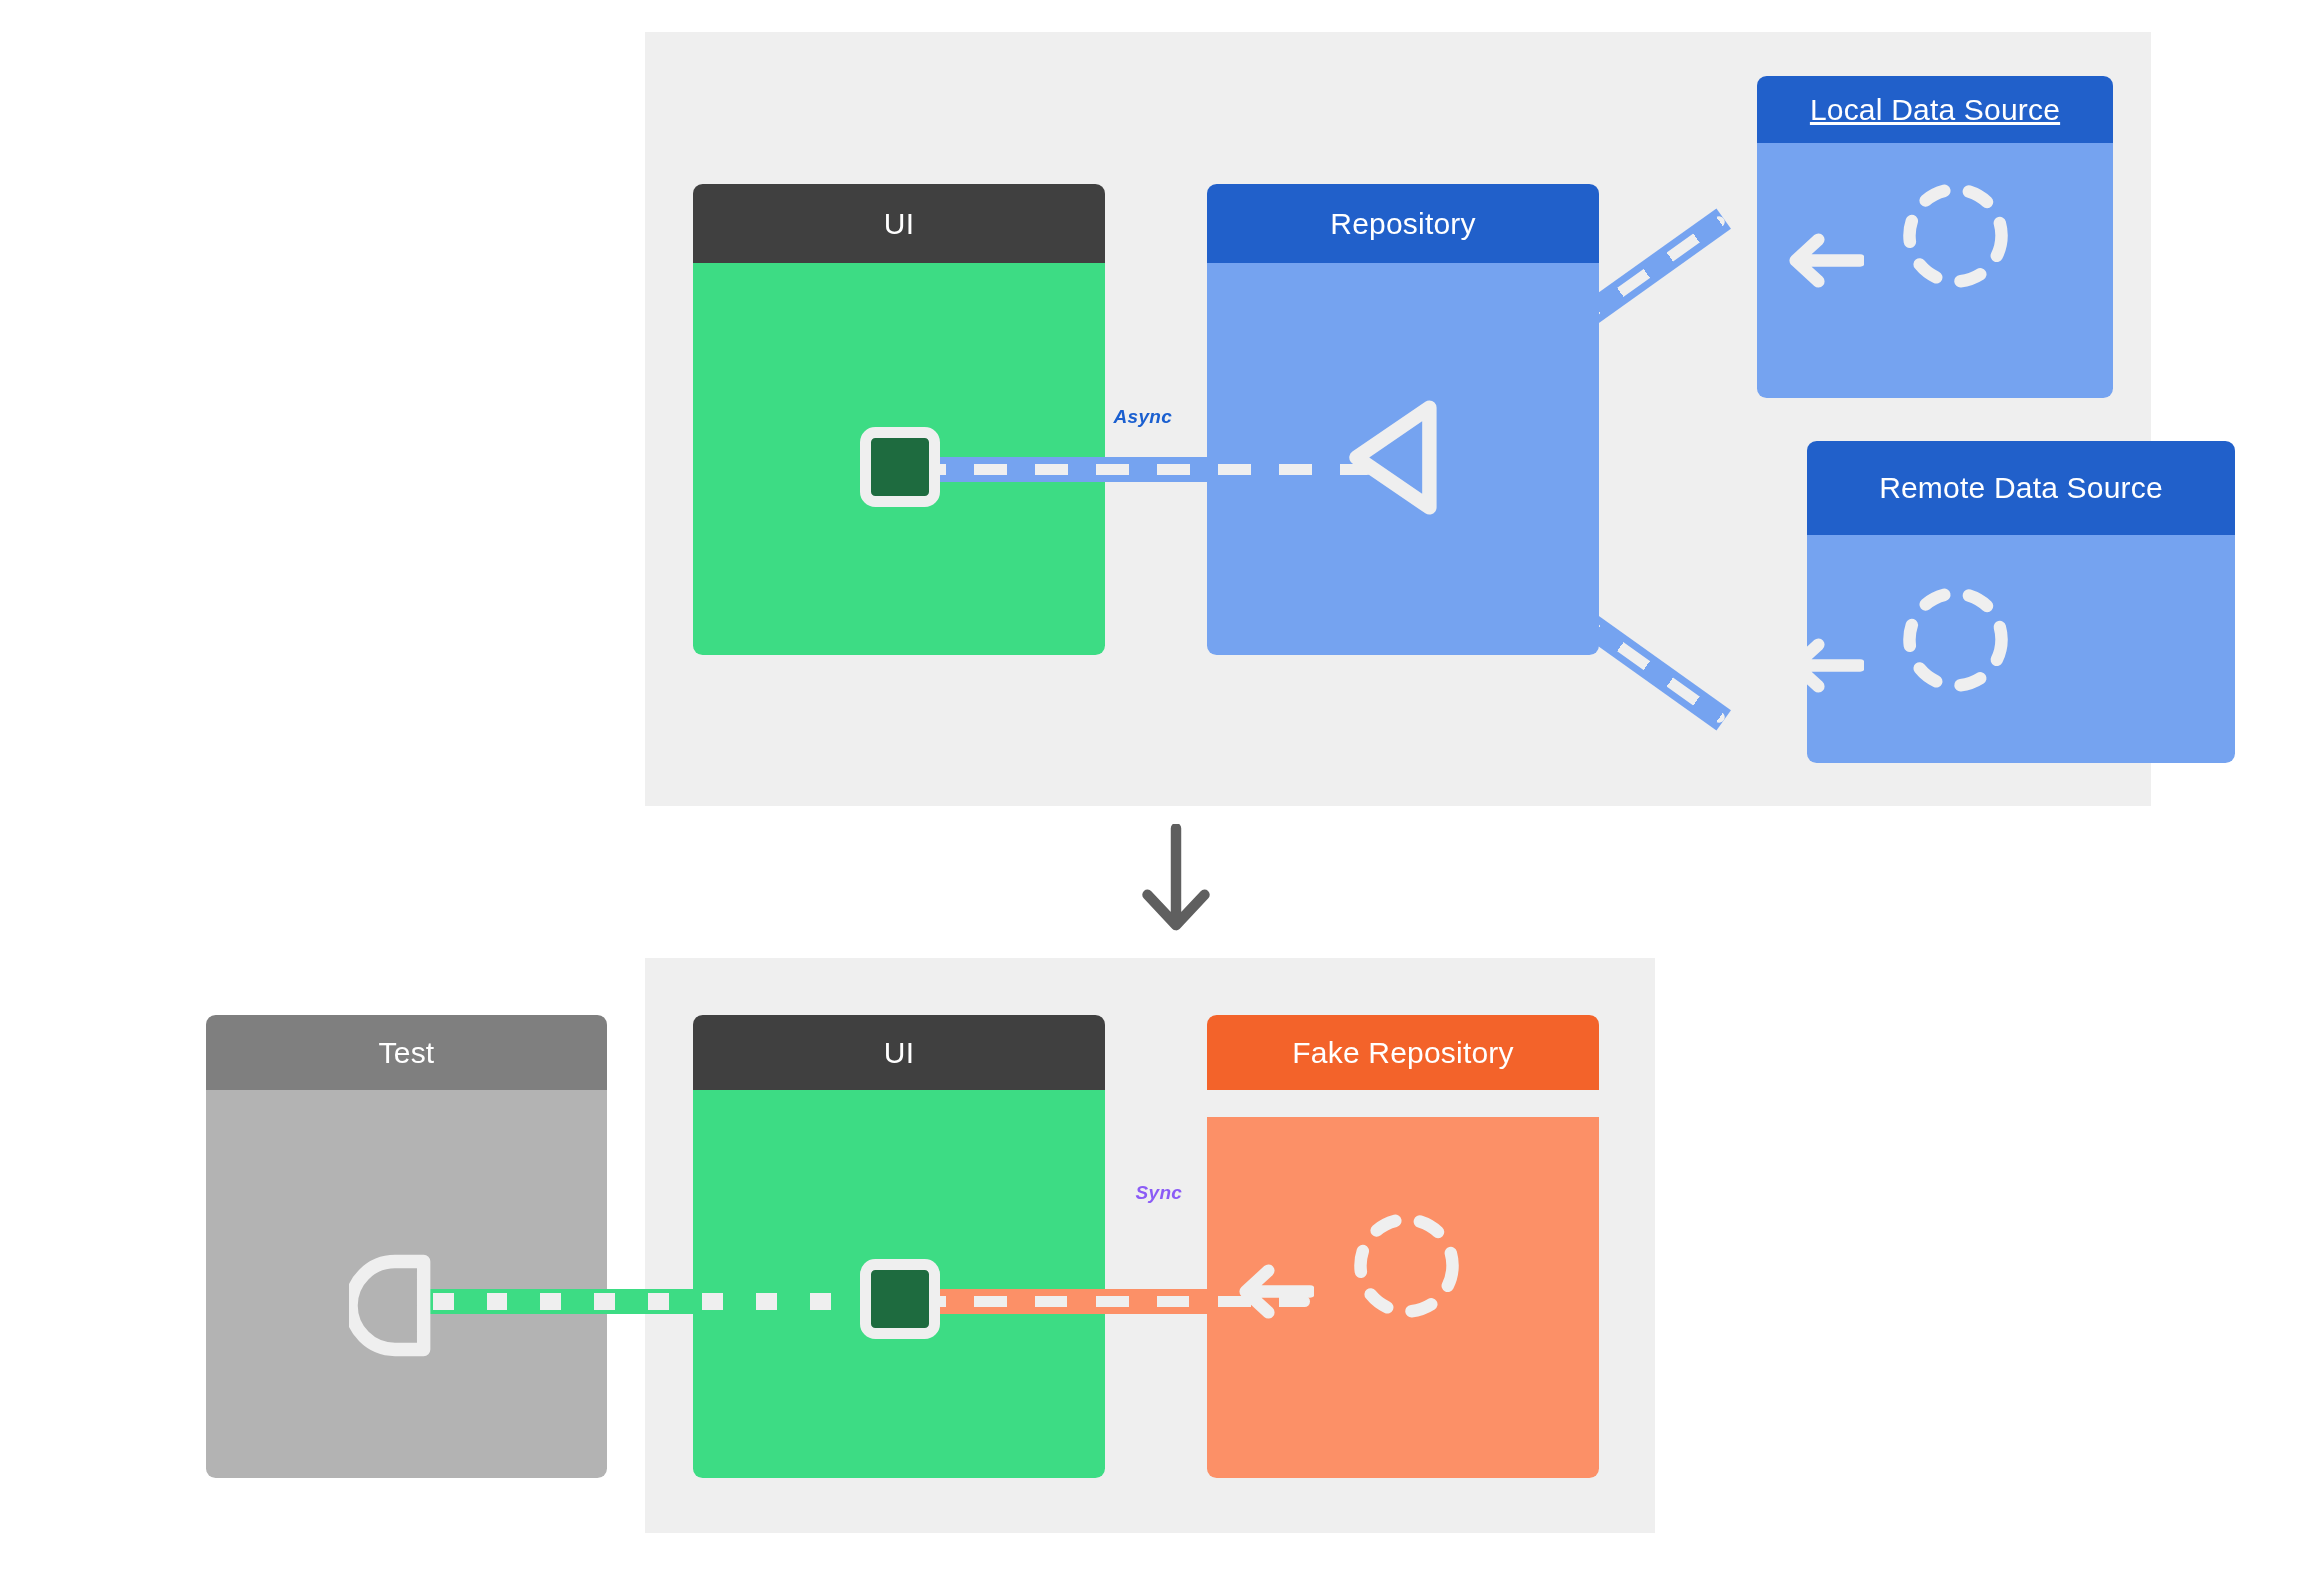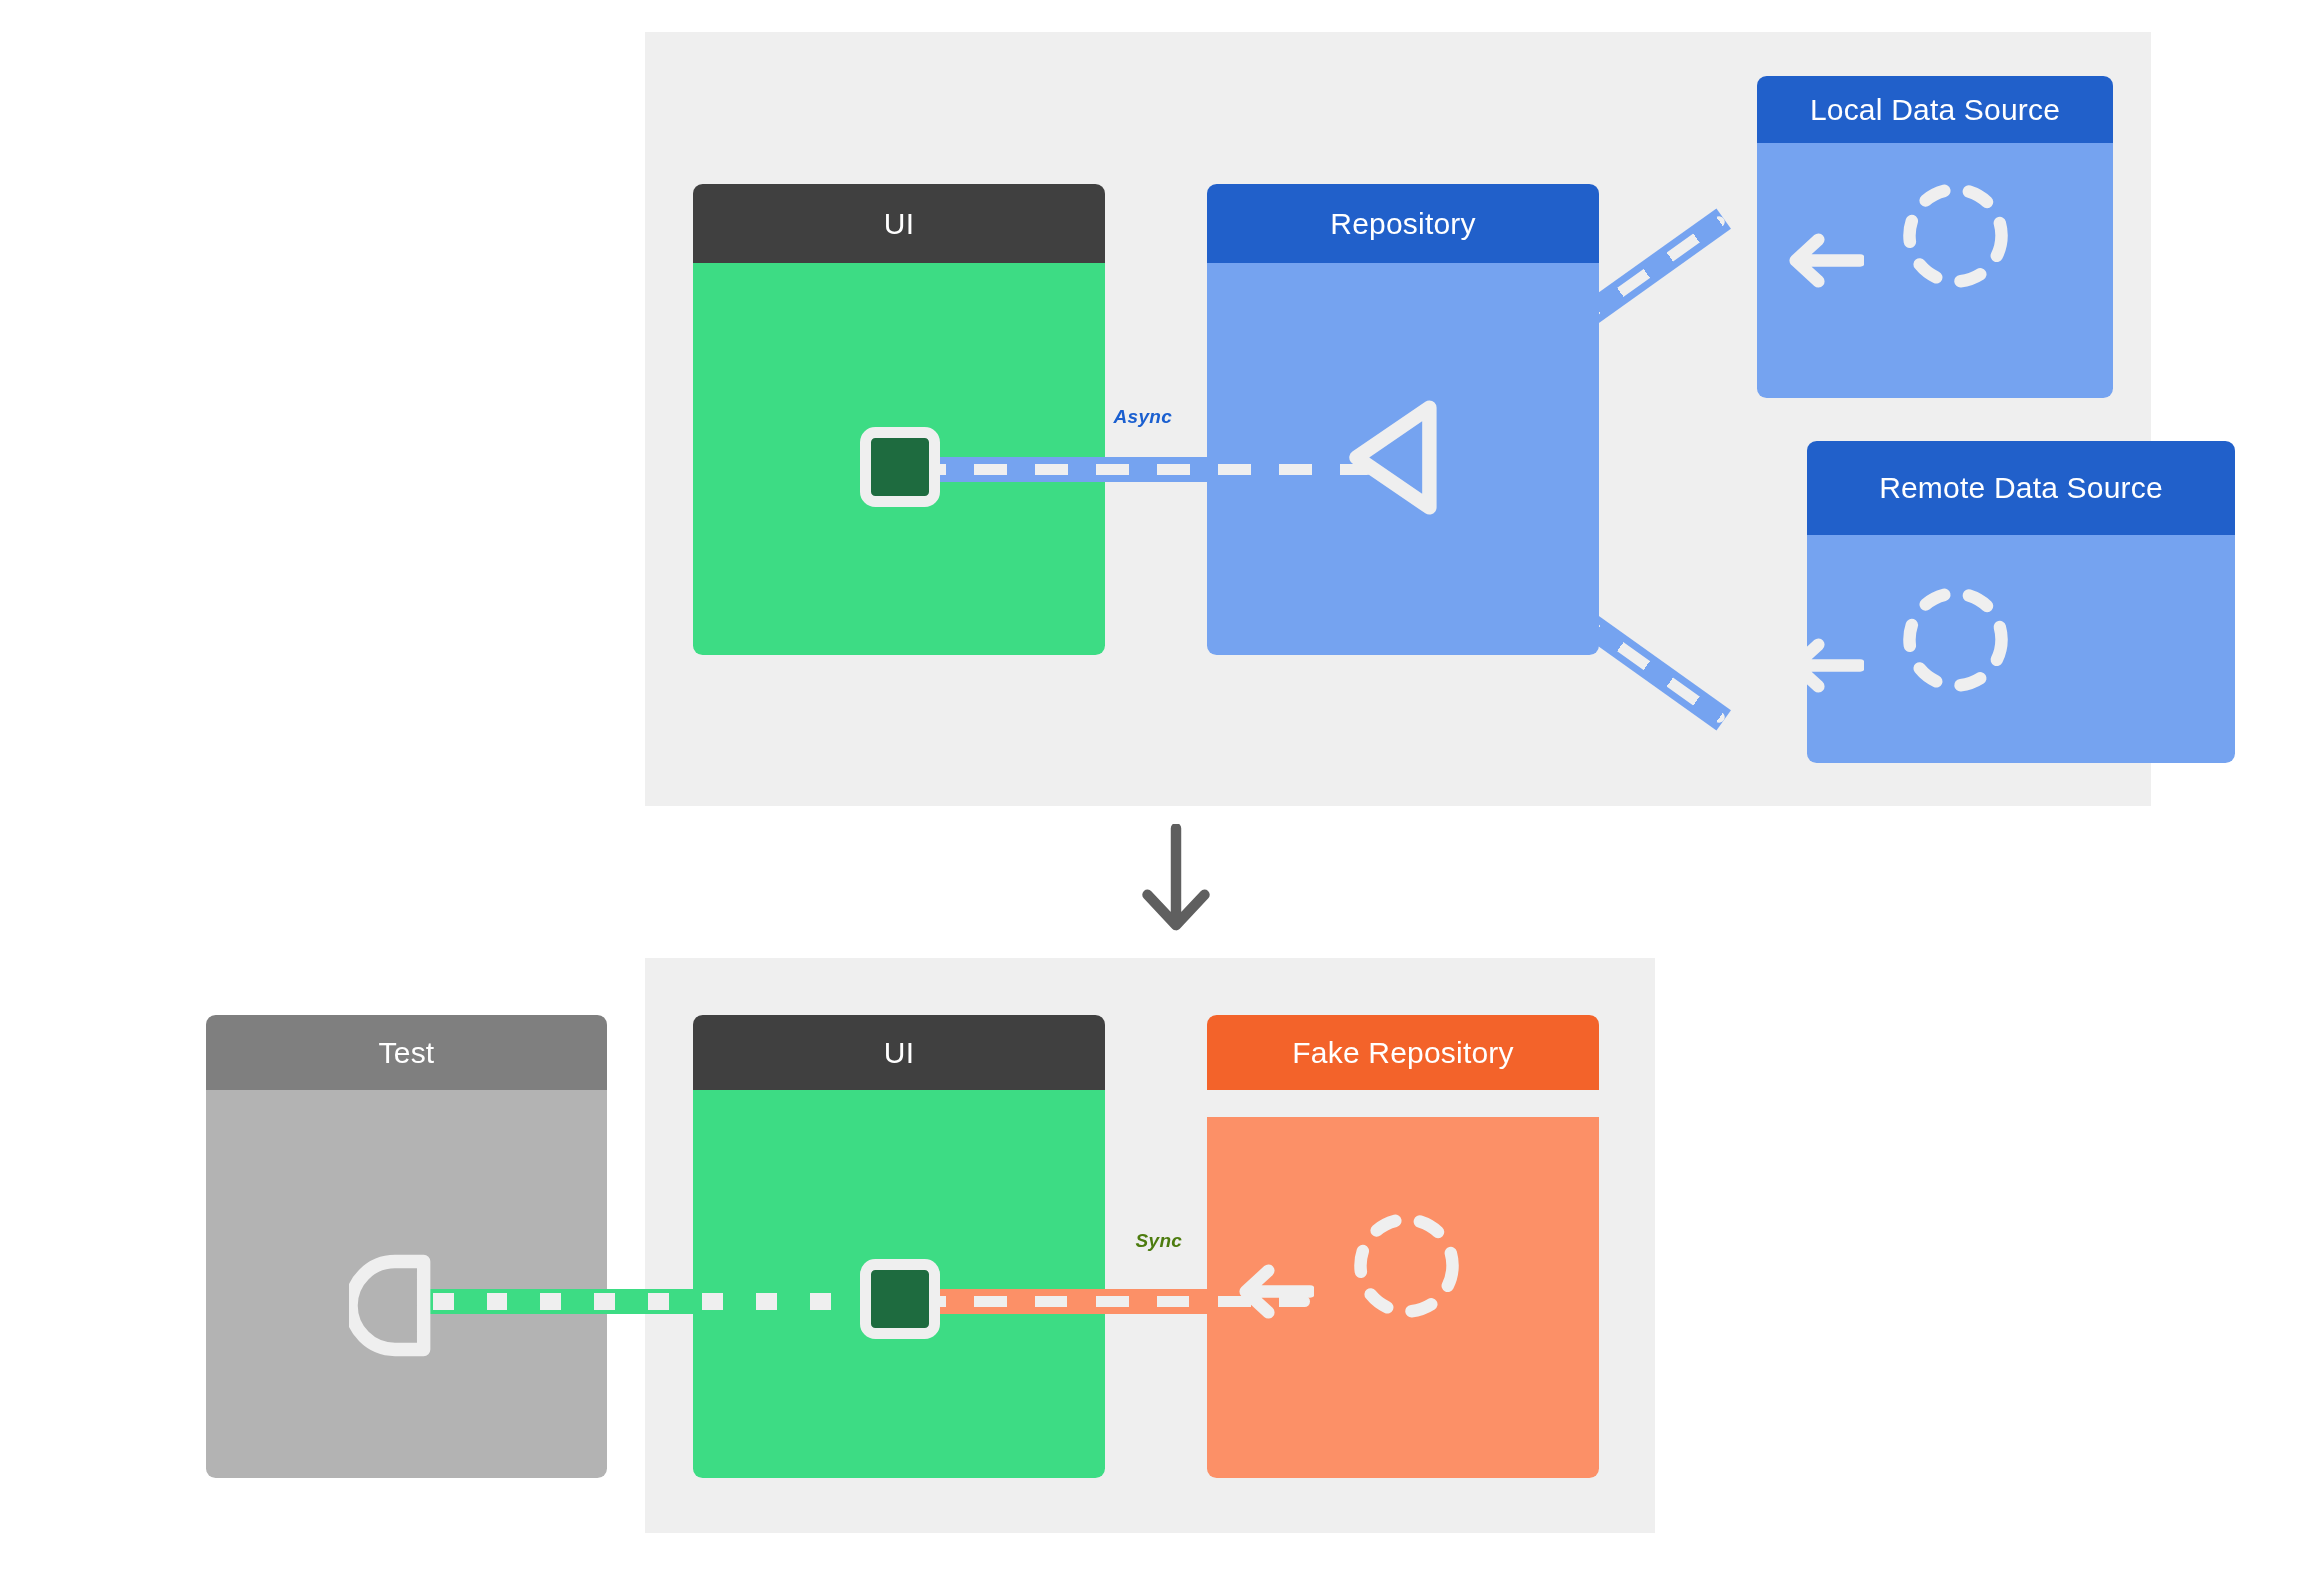--- a/index.html
+++ b/index.html
@@ -65,21 +65,21 @@
   .card.grey .card-body   { background: #b3b3b3; }
 
   
   #card-ui-top        { left: 693px;  top: 184px; width: 412px; height: 471px; }
   #card-ui-top .card-header { height: 79px; }
 
   #card-repository    { left: 1207px; top: 184px; width: 392px; height: 471px; }
   #card-repository .card-header { height: 79px; }
 
   #card-local-ds      { left: 1757px; top: 76px;  width: 356px; height: 322px; }
-  #card-local-ds .card-header { height: 67px; }
+  #card-local-ds .card-header { height: 67px; text-decoration: underline; }
 
   #card-remote-ds     { left: 1807px; top: 441px; width: 428px; height: 322px; }
   #card-remote-ds .card-header { height: 94px; }
 
   
   #card-test          { left: 191px;  top: 1015px; width: 401px; height: 463px; margin-left: 15px; }
   #card-test .card-header { height: 75px; }
 
   #card-ui-bottom     { left: 693px;  top: 1015px; width: 412px; height: 463px; }
   #card-ui-bottom .card-header { height: 75px; }
@@ -184,21 +184,21 @@
     position: absolute;
     font-size: 19px;
     font-weight: bold;
     letter-spacing: 0.3px;
     background: #efefef;
     padding: 1.9px 7.6px;
     white-space: nowrap;
     font-style: italic;
   }
   #label-async { left: 1106px; top: 404px; color: #1a5fd0; }
-  #label-sync  { left: 1128px; top: 1228px; color: #4d7c0f; }
+  #label-sync  { left: 1128px; top: 1180px; color: #8b5cf6; }
 
   
   #flow-arrow { position: absolute; left: 1138px; top: 824px; }
 </style>
 </head>
 <body>
 
 <div class="stage">
 
   <div class="panel" id="panel-top"></div>

